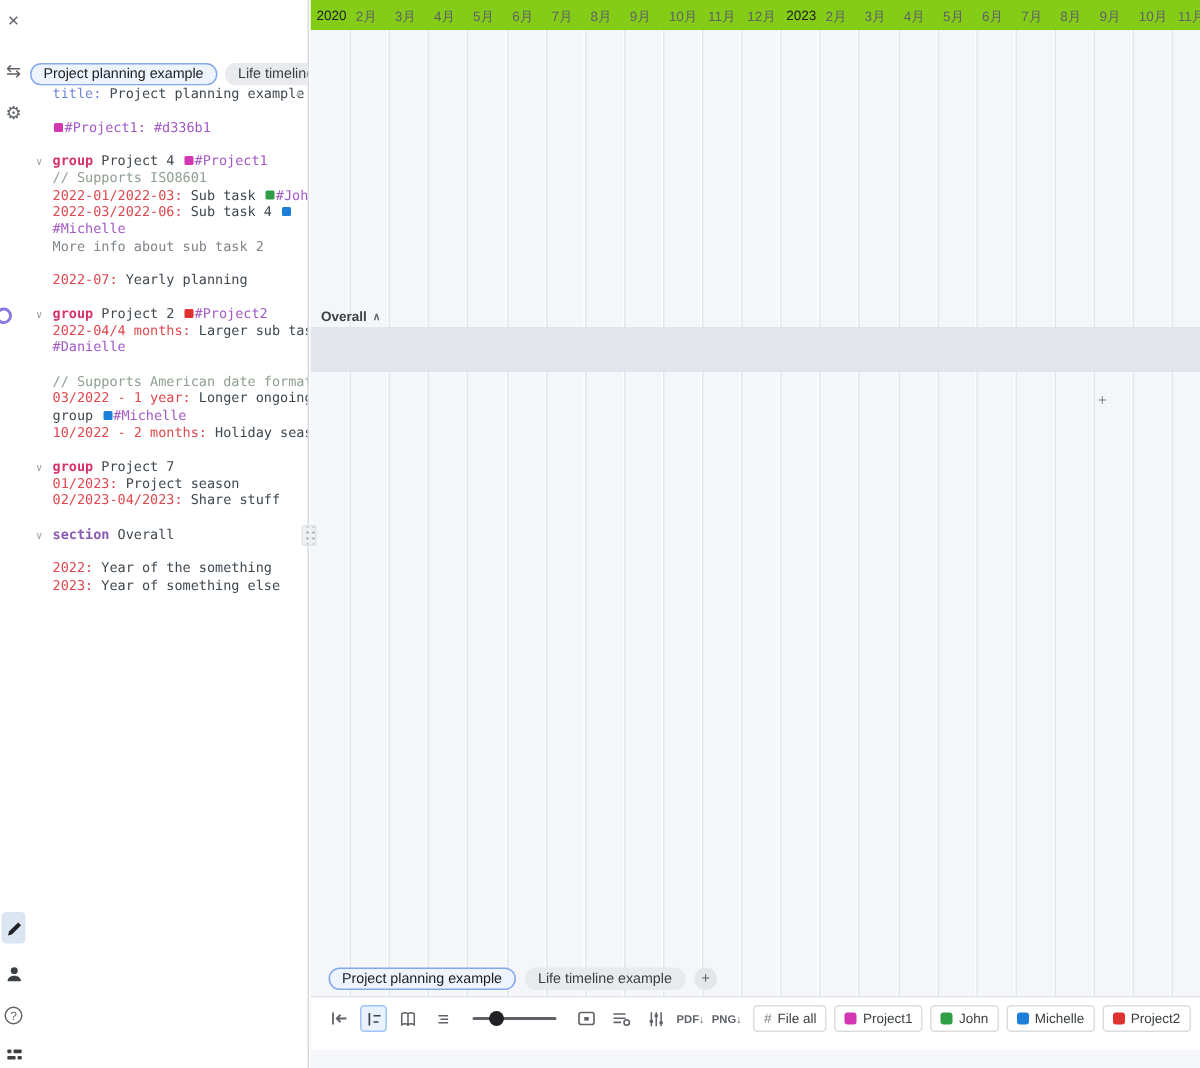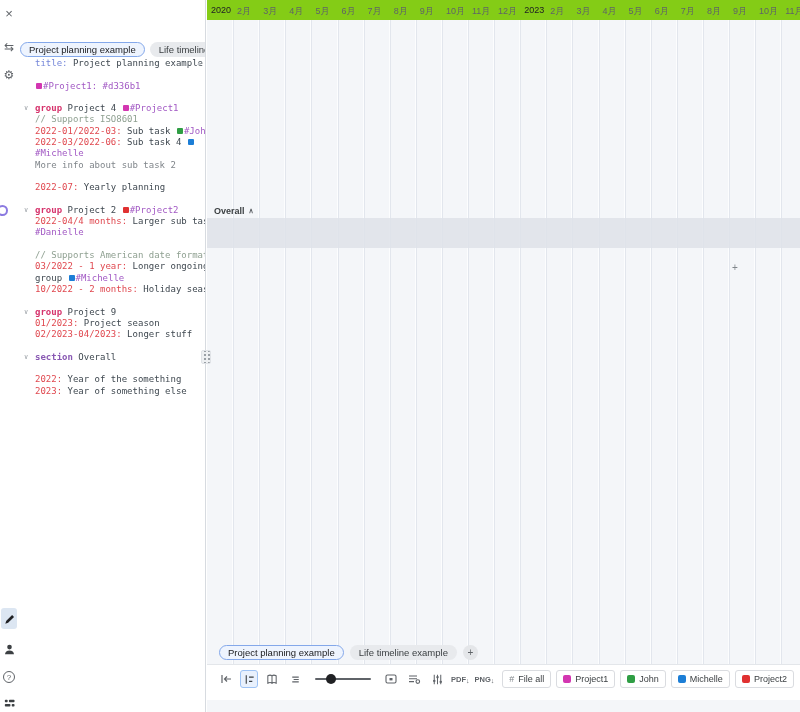--- a/index.html
+++ b/index.html
@@ -130,23 +130,23 @@
         <div class="code-line"><span class="gutter"></span><span class="line-content"></span></div>
         <div class="code-line"><span class="gutter">∨</span><span class="line-content"><span class="tok-grp">group</span><span class="tok-txt"> Project 2 </span><span class="sq" style="background: rgb(224, 49, 49);"></span><span class="tok-tag">#Project2</span></span></div>
         <div class="code-line"><span class="gutter"></span><span class="line-content"><span class="tok-date">2022-04/4 months:</span><span class="tok-txt"> Larger sub task </span></span></div>
         <div class="code-line"><span class="gutter"></span><span class="line-content"><span class="tok-tag">#Danielle</span></span></div>
         <div class="code-line"><span class="gutter"></span><span class="line-content"></span></div>
         <div class="code-line"><span class="gutter"></span><span class="line-content"><span class="tok-cmt">// Supports American date formats</span></span></div>
         <div class="code-line"><span class="gutter"></span><span class="line-content"><span class="tok-date">03/2022 - 1 year:</span><span class="tok-txt"> Longer ongoing</span></span></div>
         <div class="code-line"><span class="gutter"></span><span class="line-content"><span class="tok-txt">group </span><span class="sq" style="background: rgb(28, 126, 214);"></span><span class="tok-tag">#Michelle</span></span></div>
         <div class="code-line"><span class="gutter"></span><span class="line-content"><span class="tok-date">10/2022 - 2 months:</span><span class="tok-txt"> Holiday season</span></span></div>
         <div class="code-line"><span class="gutter"></span><span class="line-content"></span></div>
-        <div class="code-line"><span class="gutter">∨</span><span class="line-content"><span class="tok-grp">group</span><span class="tok-txt"> Project 9</span></span></div>
+        <div class="code-line"><span class="gutter">∨</span><span class="line-content"><span class="tok-grp">group</span><span class="tok-txt"> Project 7</span></span></div>
         <div class="code-line"><span class="gutter"></span><span class="line-content"><span class="tok-date">01/2023:</span><span class="tok-txt"> Project season</span></span></div>
-        <div class="code-line"><span class="gutter"></span><span class="line-content"><span class="tok-date">02/2023-04/2023:</span><span class="tok-txt"> Longer stuff</span></span></div>
+        <div class="code-line"><span class="gutter"></span><span class="line-content"><span class="tok-date">02/2023-04/2023:</span><span class="tok-txt"> Share stuff</span></span></div>
         <div class="code-line"><span class="gutter"></span><span class="line-content"></span></div>
         <div class="code-line"><span class="gutter">∨</span><span class="line-content"><span class="tok-sec">section</span><span class="tok-txt"> Overall</span></span></div>
         <div class="code-line"><span class="gutter"></span><span class="line-content"></span></div>
         <div class="code-line"><span class="gutter"></span><span class="line-content"><span class="tok-date">2022:</span><span class="tok-txt"> Year of the something</span></span></div>
         <div class="code-line"><span class="gutter"></span><span class="line-content"><span class="tok-date">2023:</span><span class="tok-txt"> Year of something else</span></span></div>
       </div>
     <div class="scroll-up">▲</div>
   </div>
 
   <div class="divider-handle"></div>

